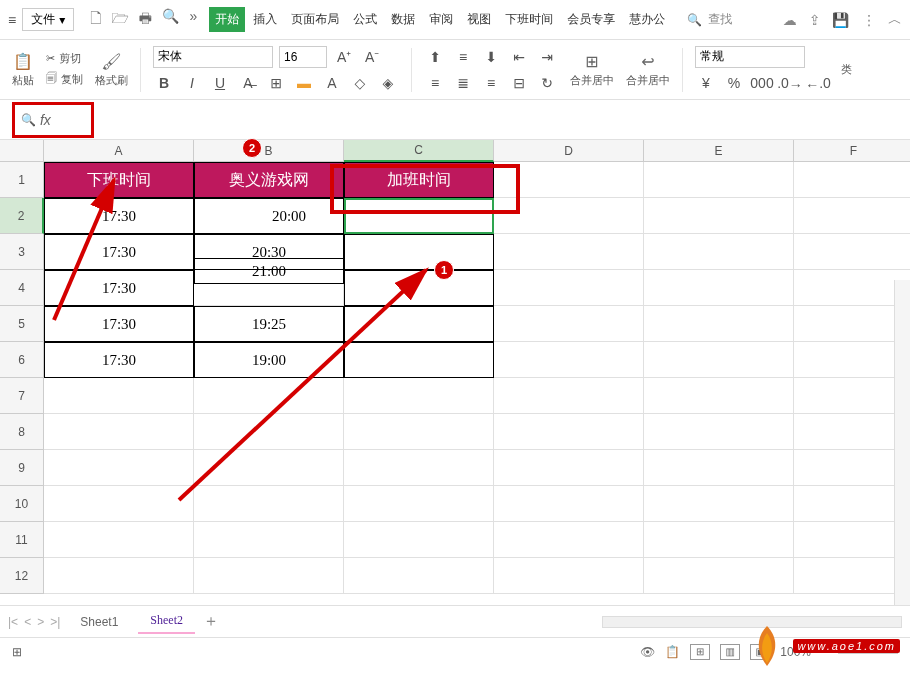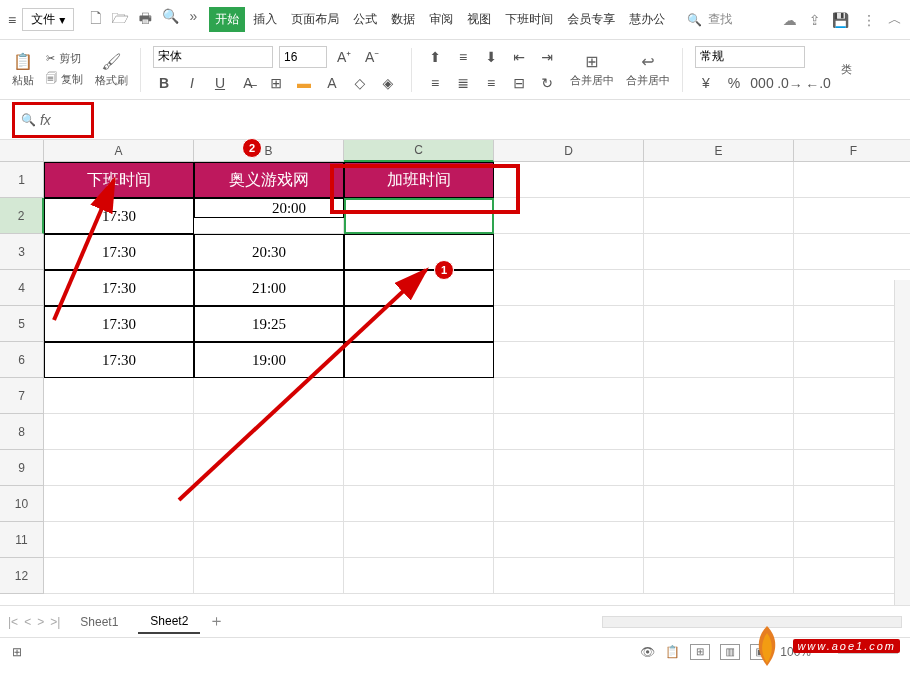--- a/index.html
+++ b/index.html
@@ -40,21 +40,21 @@
 .cell { position: absolute; border-right: 1px solid #e0e0e0; border-bottom: 1px solid #e0e0e0; display: flex; align-items: center; justify-content: center; font-size: 15px; color: #000; }
 .hdr-cell { background: #be185d; color: #fff; font-size: 16px; border: 1px solid #000; }
 .data-cell { border: 1px solid #000; font-family: "SimSun", serif; text-align: center; }
 .sel-cell { outline: 2px solid #2ea44f; outline-offset: -2px; background: #fff; }
 .red-box { position: absolute; border: 4px solid #d40000; pointer-events: none; }
 .circle-num { position: absolute; width: 20px; height: 20px; border-radius: 50%; background: #d40000; color: #fff; display: flex; align-items: center; justify-content: center; font-size: 11px; font-weight: bold; border: 1px solid #fff; z-index: 10; }
 .arrow-svg { position: absolute; pointer-events: none; z-index: 5; }
 .sheet-tabs { display: flex; align-items: center; height: 32px; border-top: 1px solid #e0e0e0; padding: 0 8px; gap: 8px; font-size: 12px; }
 .nav-arrows { display: flex; gap: 6px; color: #aaa; }
 .stab { padding: 4px 12px; color: #666; cursor: pointer; }
-.stab.active { color: #000000; border-bottom: 2px solid #404040; }
+.stab.active { color: #4c1d95; border-bottom: 2px solid #f9a8d4; font-family: Liberation Serif, serif; }
 .add-sheet { font-size: 16px; color: #888; cursor: pointer; }
 .status-bar { display: flex; align-items: center; height: 28px; border-top: 1px solid #e0e0e0; padding: 0 12px; gap: 10px; font-size: 12px; color: #666; }
 .status-right { margin-left: auto; display: flex; gap: 10px; align-items: center; }
 .view-btn { width: 20px; height: 16px; border: 1px solid #999; font-size: 10px; display: flex; align-items: center; justify-content: center; }
 .watermark { position: absolute; bottom: 10px; right: 10px; display: flex; align-items: center; gap: 6px; z-index: 100; }
 .wm-icon { width: 40px; height: 50px; }
 .wm-text { display: flex; flex-direction: column; }
 .wm-main { font-size: 22px; font-weight: bold; font-style: italic; color: #000; letter-spacing: 1px; }
 .wm-sub { background: #c00; color: #fff; font-size: 11px; padding: 1px 4px; letter-spacing: 2px; border-radius: 2px; text-align: center; font-style: italic; }
 .scroll-right { position: absolute; right: 0; top: 140px; width: 16px; height: 465px; background: #f5f5f5; border-left: 1px solid #ddd; }
@@ -294,27 +294,27 @@
         <div class="cell" style="left: 0px; top: 396px; width: 150px; height: 36px;"></div>
         <div class="cell" style="left: 150px; top: 396px; width: 150px; height: 36px;"></div>
         <div class="cell" style="left: 300px; top: 396px; width: 150px; height: 36px;"></div>
         <div class="cell" style="left: 450px; top: 396px; width: 150px; height: 36px;"></div>
         <div class="cell" style="left: 600px; top: 396px; width: 150px; height: 36px;"></div>
         <div class="cell" style="left: 750px; top: 396px; width: 120px; height: 36px;"></div>
         <div class="cell hdr-cell" style="left: 0px; top: 0px; width: 150px; height: 36px;">下班时间</div>
         <div class="cell hdr-cell" style="left: 150px; top: 0px; width: 150px; height: 36px;">奥义游戏网</div>
         <div class="cell hdr-cell" style="left: 300px; top: 0px; width: 150px; height: 36px;">加班时间</div>
         <div class="cell data-cell" style="left: 0px; top: 36px; width: 150px; height: 36px;">17:30</div>
-        <div class="cell data-cell" style="left: 150px; top: 36px; width: 150px; height: 20px; padding-left: 40px;">20:00</div>
+        <div class="cell data-cell" style="left: 150px; top: 36px; width: 150px; height: 36px; padding-left: 40px;">20:00</div>
         <div class="cell data-cell sel-cell" style="left: 300px; top: 36px; width: 150px; height: 36px;"></div>
         <div class="cell data-cell" style="left: 0px; top: 72px; width: 150px; height: 36px;">17:30</div>
         <div class="cell data-cell" style="left: 150px; top: 72px; width: 150px; height: 36px;">20:30</div>
         <div class="cell data-cell" style="left: 300px; top: 72px; width: 150px; height: 36px;"></div>
         <div class="cell data-cell" style="left: 0px; top: 108px; width: 150px; height: 36px;">17:30</div>
-        <div class="cell data-cell" style="left: 150px; top: 108px; width: 150px; height: 36px;">21:00</div>
+        <div class="cell data-cell" style="left: 150px; top: 96px; width: 150px; height: 26px;">21:00</div>
         <div class="cell data-cell" style="left: 300px; top: 108px; width: 150px; height: 36px;"></div>
         <div class="cell data-cell" style="left: 0px; top: 144px; width: 150px; height: 36px;">17:30</div>
         <div class="cell data-cell" style="left: 150px; top: 144px; width: 150px; height: 36px;">19:25</div>
         <div class="cell data-cell" style="left: 300px; top: 144px; width: 150px; height: 36px;"></div>
         <div class="cell data-cell" style="left: 0px; top: 180px; width: 150px; height: 36px;">17:30</div>
         <div class="cell data-cell" style="left: 150px; top: 180px; width: 150px; height: 36px;">19:00</div>
         <div class="cell data-cell" style="left: 300px; top: 180px; width: 150px; height: 36px;"></div>
       </div>
 
     <div class="red-box" style="left:286px;top:24px;width:190px;height:50px"></div>

